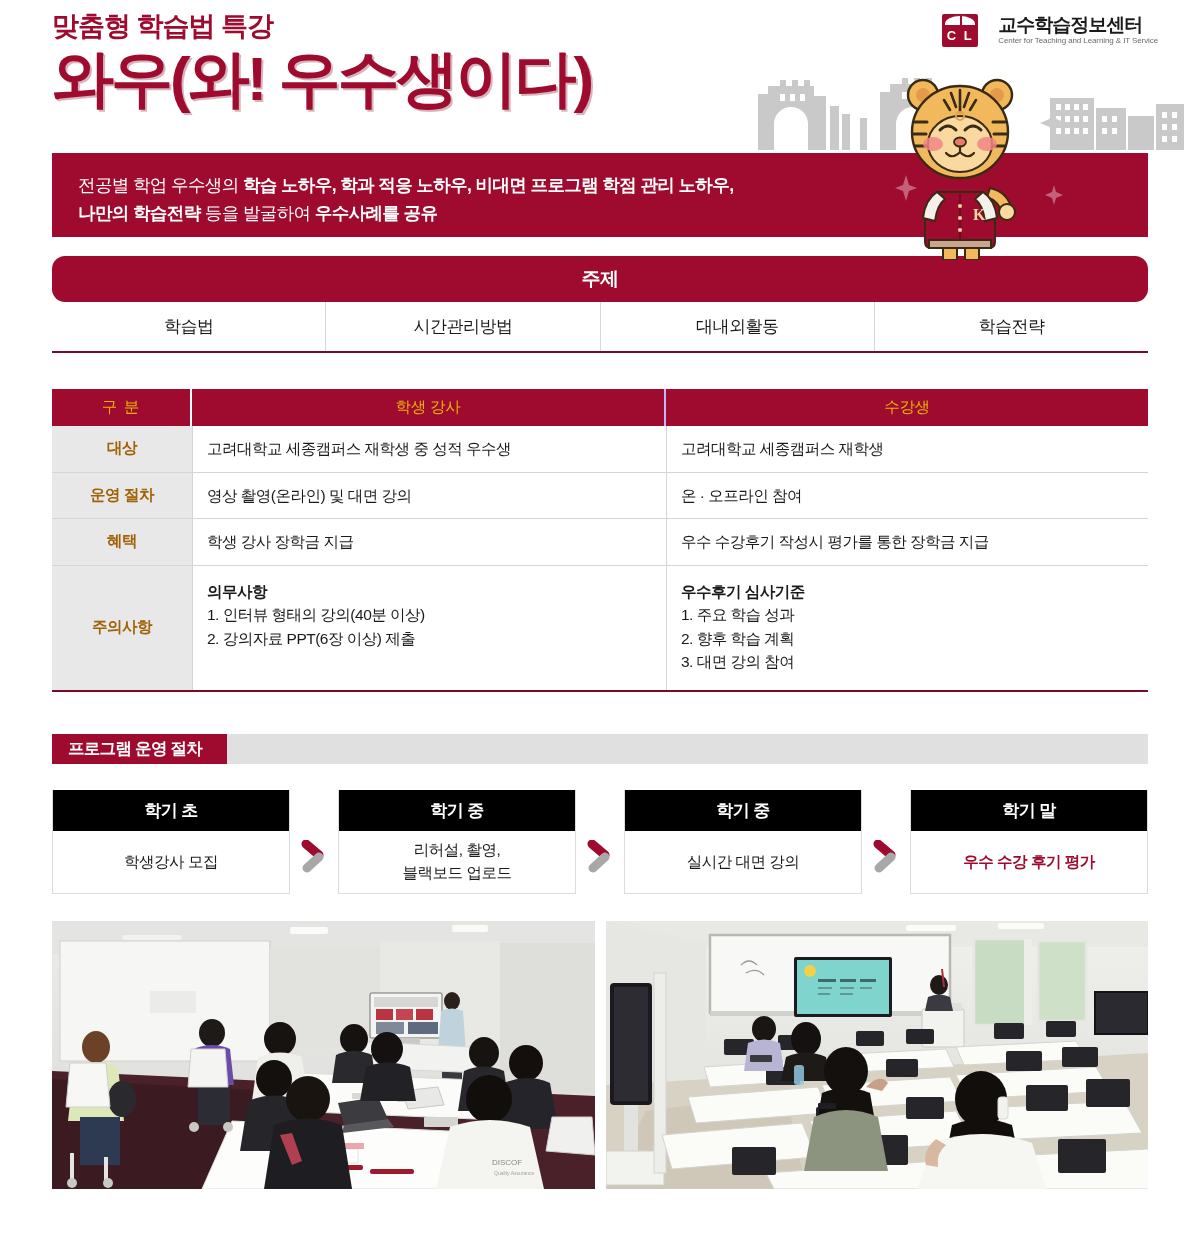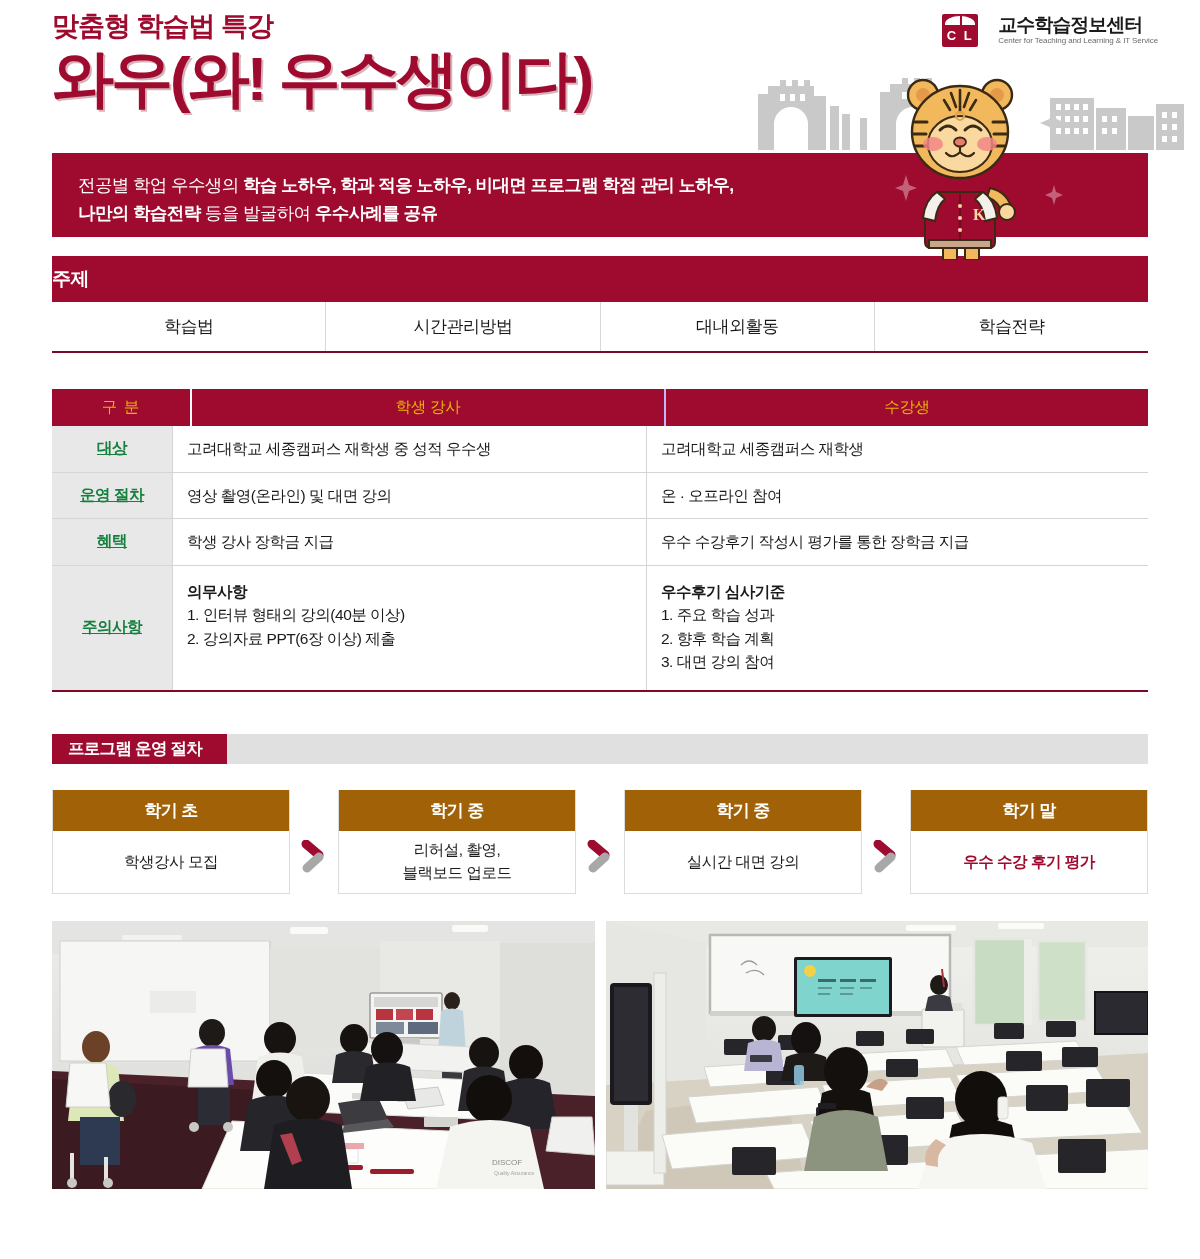--- a/index.html
+++ b/index.html
@@ -59,22 +59,22 @@
   .sec-head .tab {
     background: #9E0B2E; color: #fff; font-size: 16.5px; font-weight: bold;
     letter-spacing: -.7px; padding: 0 16px; display: flex; align-items: center;
     min-width: 175px; justify-content: flex-start;
   }
   .sec-head .bar { flex: 1; background: #E0E0E0; }
 
   
   .topic-table { margin: 28px 52px 0; border-bottom: 2px solid #7A0A28; }
   .topic-head {
-    background: #9E0B2E; color: #fff; 
-    font-size: 19px; font-weight: bold; padding: 10px 0; letter-spacing: -.5px;
+    background: #9E0B2E; color: #fff; text-align: center;
+    font-size: 19px; font-weight: bold; padding: 10px 0; letter-spacing: -.5px; border-radius: 13px;
   }
   .topic-row { display: flex; background: #fff; }
   .topic-cell {
     flex: 1; text-align: center; font-size: 17px; color: #1a1a1a;
     padding: 13px 0; letter-spacing: -.5px; border-left: 1px solid #D8D8D8;
   }
   .topic-cell:first-child { border-left: none; }
 
   
   .detail-table { margin: 36px 52px 0; border-bottom: 2px solid #7A0A28; }
@@ -83,35 +83,35 @@
     background: #9E0B2E; color: #eab308; font-size: 15.5px; font-weight: normal;
     text-align: center; padding: 8px 0; letter-spacing: 1px;
   }
   .dt-h.c1 { width: 140px; border-right: 2px solid #fff; }
   .dt-h.c2 { width: 474px; border-right: 2px solid #c4b5fd; letter-spacing: -.3px; }
   .dt-h.c3 { flex: 1; letter-spacing: -.3px; }
 
   .dt-row { display: flex; border-bottom: 1px solid #D5D5D5; }
   .dt-row:last-child { border-bottom: none; }
   .dt-c1 {
-    width: 120px; background: #E8E8E8; color: #15803d;
+    width: 140px; background: #E8E8E8; color: #a16207;
     font-size: 15.5px; font-weight: bold; letter-spacing: -.5px;
-    display: flex; align-items: center; justify-content: center; text-align: center; text-decoration: underline;
+    display: flex; align-items: center; justify-content: center; text-align: center;
   }
   .dt-c2 { width: 474px; padding: 11px 14px; border-left: 1px solid #D5D5D5; }
   .dt-c3 { flex: 1; padding: 11px 14px; border-left: 1px solid #D5D5D5; }
   .dt-c2 p, .dt-c3 p { font-size: 15.5px; color: #1a1a1a; line-height: 1.52; letter-spacing: -.5px; }
   .dt-c2 p.bold, .dt-c3 p.bold { font-weight: bold; }
   .dt-row.tall .dt-c2, .dt-row.tall .dt-c3 { padding-top: 14px; padding-bottom: 16px; }
 
   
   .flow { margin: 26px 52px 0; display: flex; align-items: stretch; }
   .flow-box { width: 238px; background: #fff; border: 1px solid #DCDCDC; border-top: none; }
   .flow-head {
-    background: #a16207; color: #fff; text-align: center;
+    background: #000000; color: #fff; text-align: center;
     font-size: 17px; font-weight: bold; padding: 9px 0; letter-spacing: -.5px;
   }
   .flow-body {
     height: 62px; display: flex; align-items: center; justify-content: center;
     text-align: center; font-size: 15.5px; color: #1a1a1a; letter-spacing: -.5px;
     line-height: 1.45; padding: 0 8px;
   }
   .flow-body.accent { color: #9E0B2E; font-weight: bold; }
   .flow-arrow { width: 48px; display: flex; align-items: center; justify-content: center; padding-top: 30px; }
 

